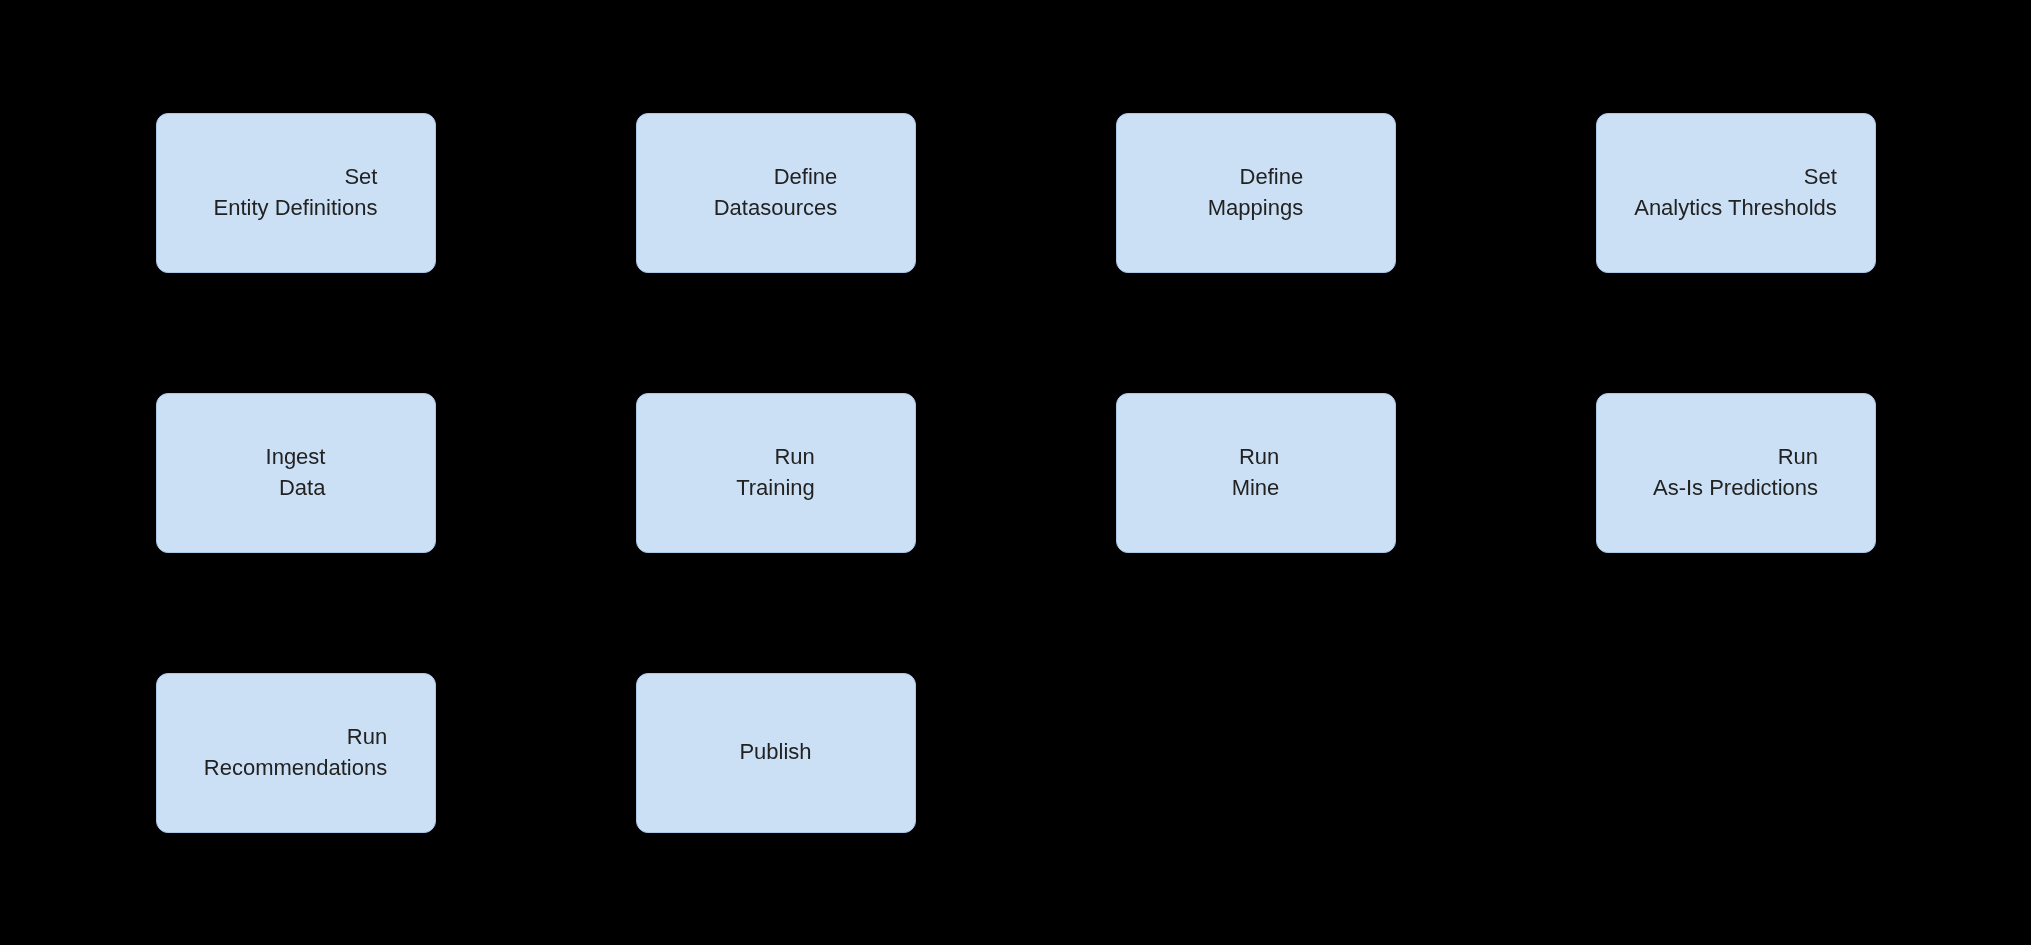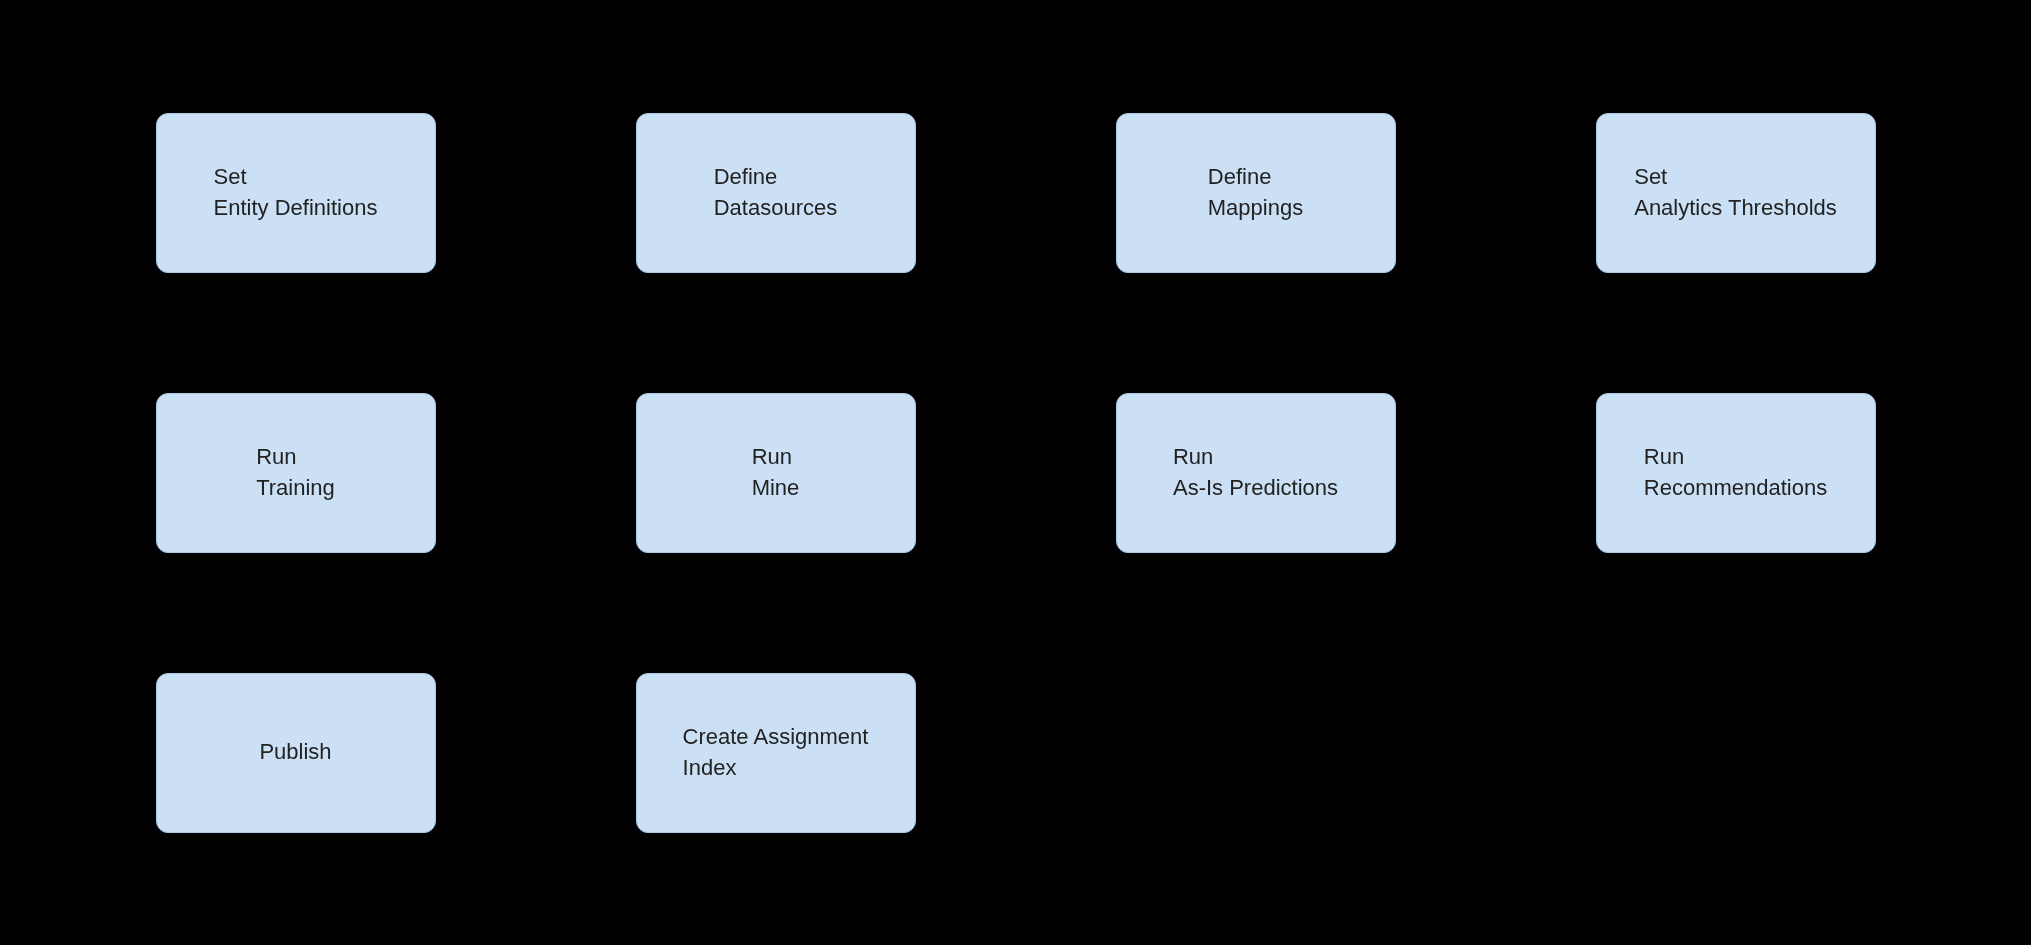--- a/index.html
+++ b/index.html
@@ -26,21 +26,21 @@
       padding: 60px;
     }
 
     .card {
       background-color: #cce0f5;
       border: 1px solid #a8c8e8;
       border-radius: 12px;
       display: flex;
       align-items: center;
       justify-content: center;
-      text-align: left;
+      text-align: right;
       width: 280px;
       height: 160px;
       cursor: pointer;
       transition: background-color 0.2s;
     }
 
     .card-label {
       font-size: 22px;
       color: #222222;
       line-height: 1.4;
@@ -61,35 +61,35 @@
     </div>
     <div class="card">
       <span class="card-label" style="white-space: pre-line;">Define
 Mappings</span>
     </div>
     <div class="card">
       <span class="card-label" style="white-space: pre-line;">Set
 Analytics Thresholds</span>
     </div>
     <div class="card">
+      <span class="card-label" style="white-space: pre-line;">Ingest
+Data</span>
+    </div>
+    <div class="card">
       <span class="card-label" style="white-space: pre-line;">Run
 Training</span>
     </div>
     <div class="card">
       <span class="card-label" style="white-space: pre-line;">Run
 Mine</span>
     </div>
     <div class="card">
       <span class="card-label" style="white-space: pre-line;">Run
 As-Is Predictions</span>
     </div>
     <div class="card">
       <span class="card-label" style="white-space: pre-line;">Run
 Recommendations</span>
     </div>
     <div class="card">
       <span class="card-label" style="white-space: pre-line;">Publish</span>
     </div>
-    <div class="card">
-      <span class="card-label" style="white-space: pre-line;">Create Assignment
-Index</span>
-    </div>
   </div>
 
 </body></html>

